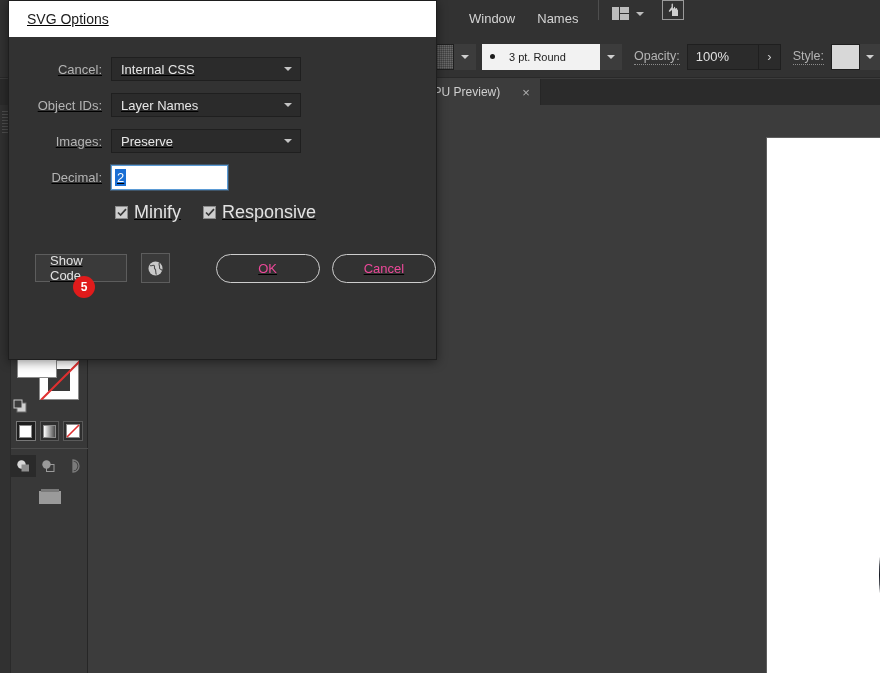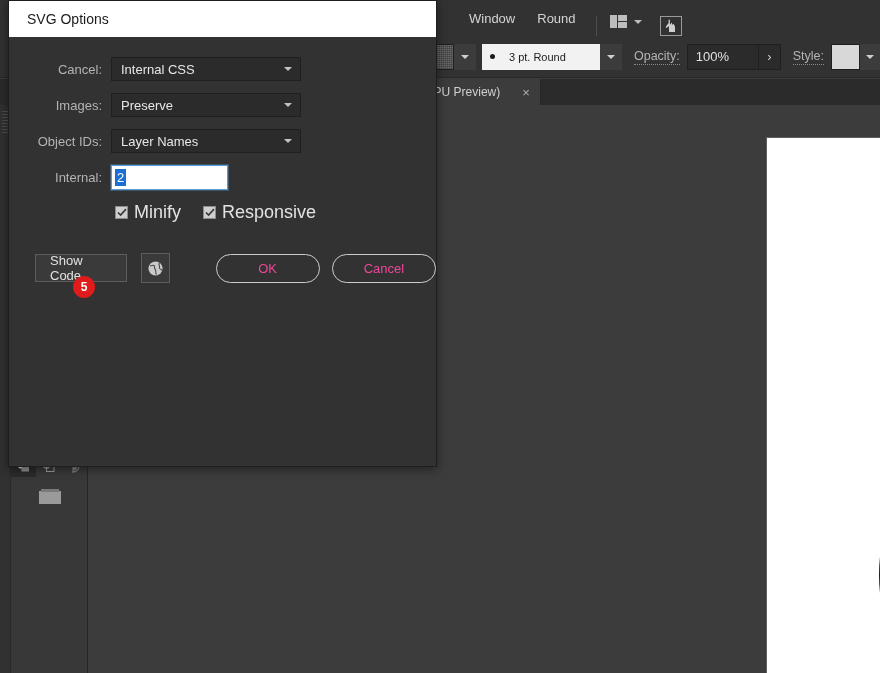--- a/index.html
+++ b/index.html
@@ -13,21 +13,21 @@
     position: relative;
     width: 880px; height: 673px;
     background: #3c3c3c;
   }
 
   
   .menubar {
     position: absolute; left: 0; top: 0;
     width: 880px; height: 36px;
     background: #323232;
-    display: flex; align-items: flex-end;
+    display: flex; align-items: flex-start;
   }
   .menu-item {
     color: #d4d4d4; font-size: 13px;
     padding: 0 11px; height: 36px;
     display: flex; align-items: center;
     cursor: default; white-space: nowrap;
   }
   .menu-sep {
     width: 1px; height: 20px; background: #4e4e4e;
     margin: 0 9px;
@@ -263,24 +263,25 @@
     position: absolute;
     left: 112px; top: 272px;
     width: 330px; height: 330px;
     border-radius: 50%;
     background: #181c25;
   }
 
   
   .dialog {
     position: absolute; left: 8px; top: 0;
-    width: 429px; height: 467px;
+    width: 429px; height: 360px;
     background: #323232;
     border: 1px solid #1e1e1e;
     box-shadow: 0 2px 10px rgba(0,0,0,.45);
+    text-decoration: underline;
   }
   .dlg-title {
     height: 36px; background: #ffffff;
     display: flex; align-items: center;
     padding-left: 18px;
   }
   .dlg-title span {
     color: #1b1b1b; font-size: 14px;
   }
   .dlg-body { padding: 20px 0 0 0; }
@@ -373,21 +374,21 @@
   }
 </style>
 </head>
 <body>
 
 <div id="app">
 
   <div class="menubar">
     <div style="width:458px"></div>
     <div class="menu-item">Window</div>
-    <div class="menu-item">Round</div>
+    <div class="menu-item">Names</div>
     <div class="menu-sep"></div>
     <div class="ws-switch">
       <div class="ws-icon">
           <i></i>
           <i></i>
           <i></i>
         </div>
       <div class="chev"></div>
     </div>
     <div class="touch-btn">
@@ -631,37 +632,37 @@
       <div class="frow">
         <div class="flabel">Cancel:</div>
         <div class="fselect">
           <span>Internal CSS</span>
           <div class="chev"></div>
         </div>
       </div>
 
 
       <div class="frow">
+        <div class="flabel">Object IDs:</div>
+        <div class="fselect">
+          <span>Layer Names</span>
+          <div class="chev"></div>
+        </div>
+      </div>
+
+      <div class="frow">
         <div class="flabel">Images:</div>
         <div class="fselect">
           <span>Preserve</span>
           <div class="chev"></div>
         </div>
       </div>
 
       <div class="frow">
-        <div class="flabel">Object IDs:</div>
-        <div class="fselect">
-          <span>Layer Names</span>
-          <div class="chev"></div>
-        </div>
-      </div>
-
-      <div class="frow">
-        <div class="flabel">Internal:</div>
+        <div class="flabel">Decimal:</div>
         <div class="finput">
           <span class="selnum">2</span>
         </div>
       </div>
 
       <div class="checkrow">
         <div class="chk">
           <div class="chkbox">
             <svg width="10" height="9" viewBox="0 0 10 9">
                 <path d="M1 4.5 L3.6 7 L9 1.2" stroke="#3a3a3a" stroke-width="1.7" fill="none"></path>

